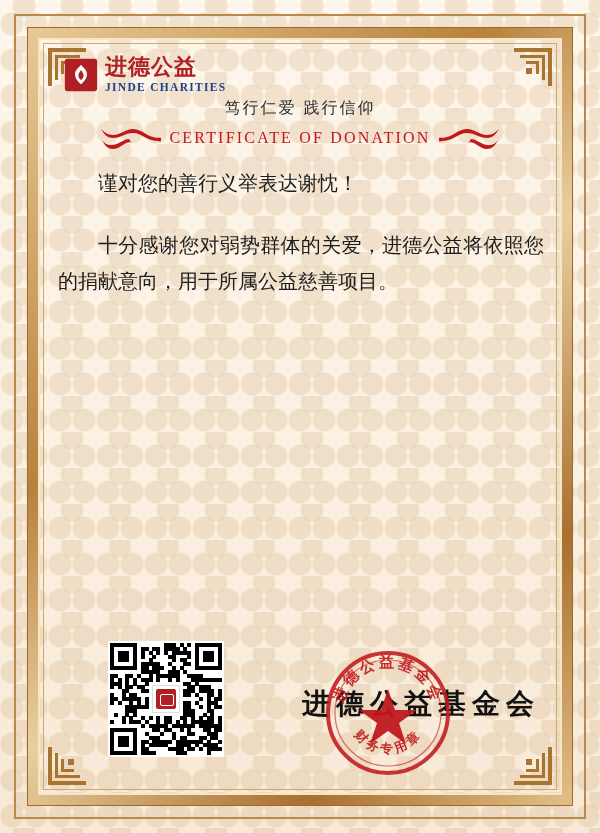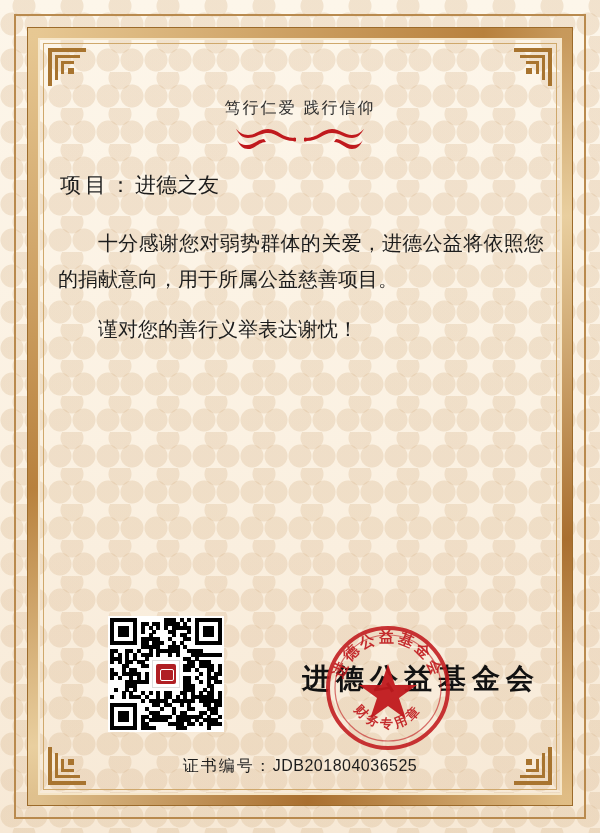--- a/index.html
+++ b/index.html
@@ -295,48 +295,59 @@
     <svg viewBox="0 0 42 42">
       <path d="M2 2 H40 V6 H6 V40 H2 Z" fill="currentColor"></path>
       <path d="M9 9 H34 V12 H12 V34 H9 Z" fill="currentColor"></path>
       <path d="M15 15 H28 V18 H18 V28 H15 Z" fill="currentColor"></path>
       <rect x="22" y="22" width="6" height="6" fill="currentColor"></rect>
     </svg>
   </div>
 
   <div class="content">
 
+    <div class="logo-row">
+      <span class="logo-mark">
+        <svg viewBox="0 0 40 40">
+          <rect x="1" y="1" width="38" height="38" rx="3" fill="#b01f24"></rect>
+          <path d="M20 8 C23 12 27 14 27 19 C27 24 24 27 20 31 C16 27 13 24 13 19 C13 14 17 12 20 8 Z" fill="#fff"></path>
+          <path d="M20 14 C22 17 23 18 23 20.5 C23 23 21.5 24.5 20 26 C18.5 24.5 17 23 17 20.5 C17 18 18 17 20 14 Z" fill="#b01f24"></path>
+        </svg>
+      </span>
+      <span class="logo-text">
+        <div class="logo-cn">进德公益</div>
+        <div class="logo-en">JINDE CHARITIES</div>
+      </span>
+    </div>
 
     <div class="motto">笃行仁爱  践行信仰</div>
 
 
     <div class="sub-title-row">
       <span class="flourish left">
         <svg viewBox="0 0 62 26">
           <path d="M60 13 C48 13 44 4 34 4 C26 4 22 10 14 10 C9 10 5 7 2 4 C5 9 8 13 14 13 C22 13 26 8 34 8 C43 8 47 16 60 16 Z" fill="currentColor"></path>
           <path d="M30 14 C24 14 20 20 13 20 C8 20 5 18 3 15 C6 21 9 24 14 24 C21 24 25 17 32 17 Z" fill="currentColor"></path>
           <circle cx="60.5" cy="14.5" r="2" fill="currentColor"></circle>
         </svg>
       </span>
+      <span class="sub-title">CERTIFICATE OF DONATION</span>
       <span class="flourish right">
         <svg viewBox="0 0 62 26">
           <path d="M60 13 C48 13 44 4 34 4 C26 4 22 10 14 10 C9 10 5 7 2 4 C5 9 8 13 14 13 C22 13 26 8 34 8 C43 8 47 16 60 16 Z" fill="currentColor"></path>
           <path d="M30 14 C24 14 20 20 13 20 C8 20 5 18 3 15 C6 21 9 24 14 24 C21 24 25 17 32 17 Z" fill="currentColor"></path>
           <circle cx="60.5" cy="14.5" r="2" fill="currentColor"></circle>
         </svg>
       </span>
     </div>
 
 
-    <div class="field">
-      <span class="label">项目：</span><span class="value">进德之友</span>
-    </div>
-
+
+    <div class="para second">谨对您的善行义举表达谢忱！</div>
     <div class="para">十分感谢您对弱势群体的关爱，进德公益将依照您的捐献意向，用于所属公益慈善项目。</div>
-    <div class="para second">谨对您的善行义举表达谢忱！</div>
 
     <div class="footer">
       <div class="qr-seal-row">
 
         <div class="qr">
           <div class="qr-grid" id="qr-grid">
               <div class="qr-cell" style="left: 0px; top: 0px; width: 4px; height: 4px;"></div>
               <div class="qr-cell" style="left: 3.86207px; top: 0px; width: 4px; height: 4px;"></div>
               <div class="qr-cell" style="left: 7.72414px; top: 0px; width: 4px; height: 4px;"></div>
               <div class="qr-cell" style="left: 11.5862px; top: 0px; width: 4px; height: 4px;"></div>
@@ -768,19 +779,16 @@
               <textPath href="#sealTopArc" startOffset="50%" text-anchor="middle">进德公益基金会</textPath>
             </text>
             <text font-family="DejaVu Sans, sans-serif" font-size="13" font-weight="bold" fill="#c0191d" opacity="0.9" letter-spacing="3">
               <textPath href="#sealBotArc" startOffset="50%" text-anchor="middle">财务专用章</textPath>
             </text>
             <polygon points="64,40 71,61 93,61 75,74 82,95 64,82 46,95 53,74 35,61 57,61" fill="#c0191d" opacity="0.95"></polygon>
           </svg>
         </div>
       </div>
 
-      <div class="cert-no">
-        <span class="cno-label">证书编号：</span><span class="cno-value">JDB201804036525</span>
-      </div>
     </div>
 
   </div>
 </div>
 
 </body></html>

